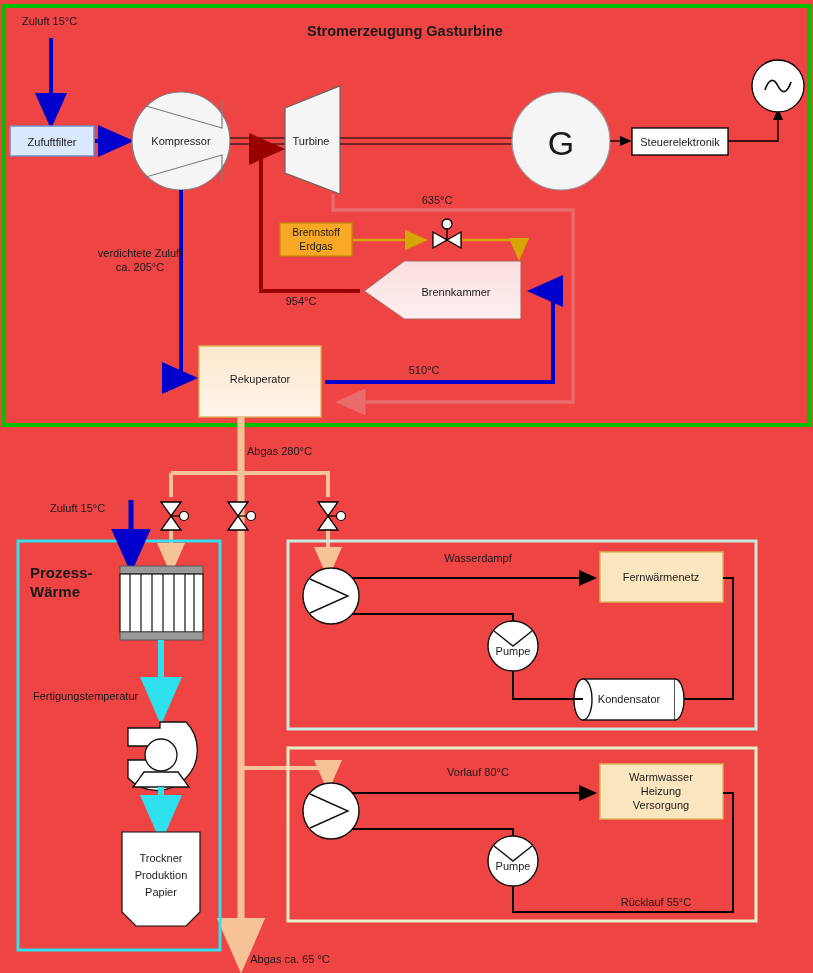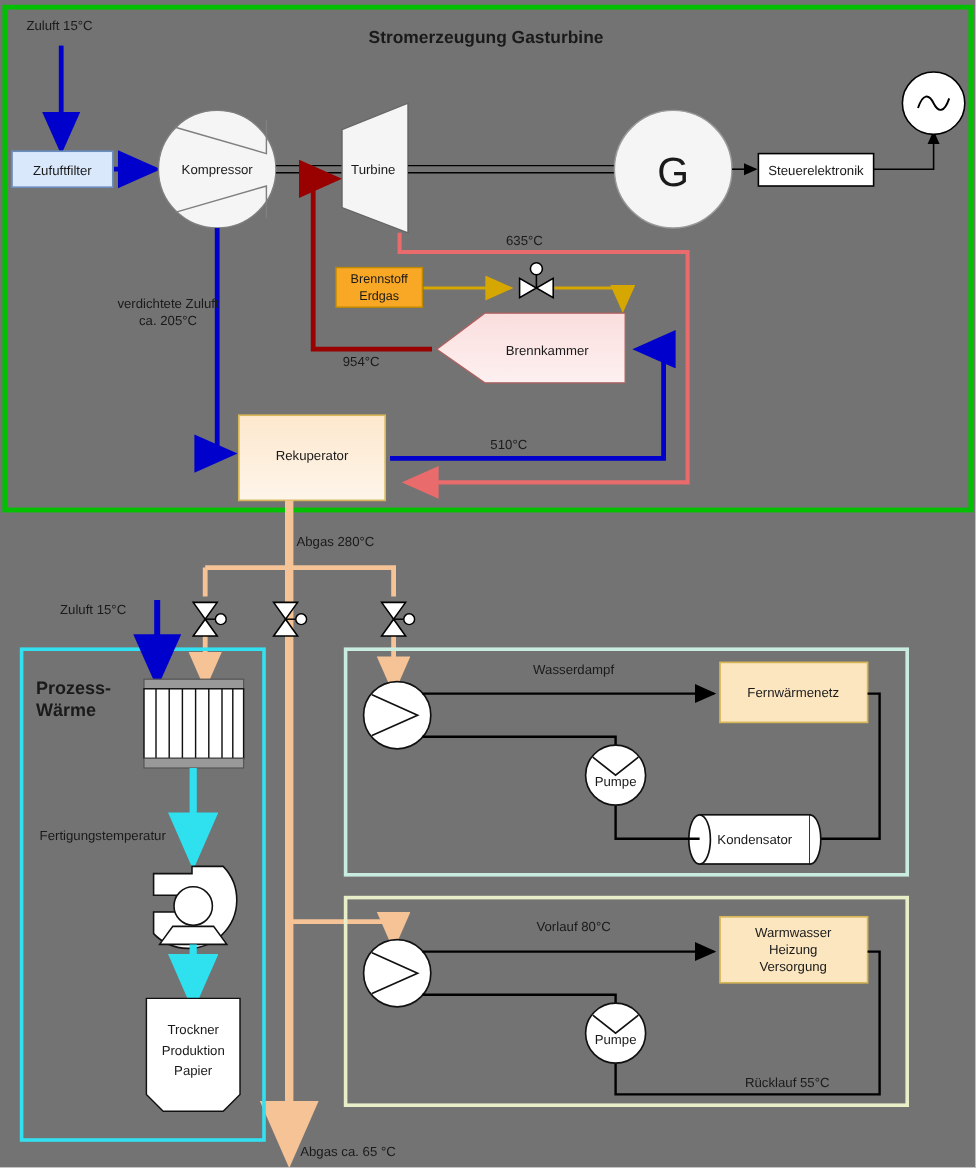--- a/index.html
+++ b/index.html
@@ -1,17 +1,17 @@
 <!DOCTYPE html>
 <html><head>
 <meta charset="utf-8">
 <style>
   html,body{margin:0;padding:0;background:#ffffff;}
   body{font-family:"Liberation Sans","DejaVu Sans",sans-serif;}
-  #stage{position:relative;width:813px;height:973px;overflow:hidden;background:#737373;}
+  #stage{position:relative;width:813px;height:973px;overflow:hidden;background:#ef4444;}
   svg{display:block;}
   text{font-family:"Liberation Sans","DejaVu Sans",sans-serif;fill:#1a1a1a;}
   .lbl{font-size:11px;}
   .lbl-sm{font-size:10.5px;}
   .title{font-size:14.5px;font-weight:bold;}
   .big{font-size:34px;}
   .pw{font-size:15px;font-weight:bold;}
   .ctr{text-anchor:middle;}
 </style>
 </head>

